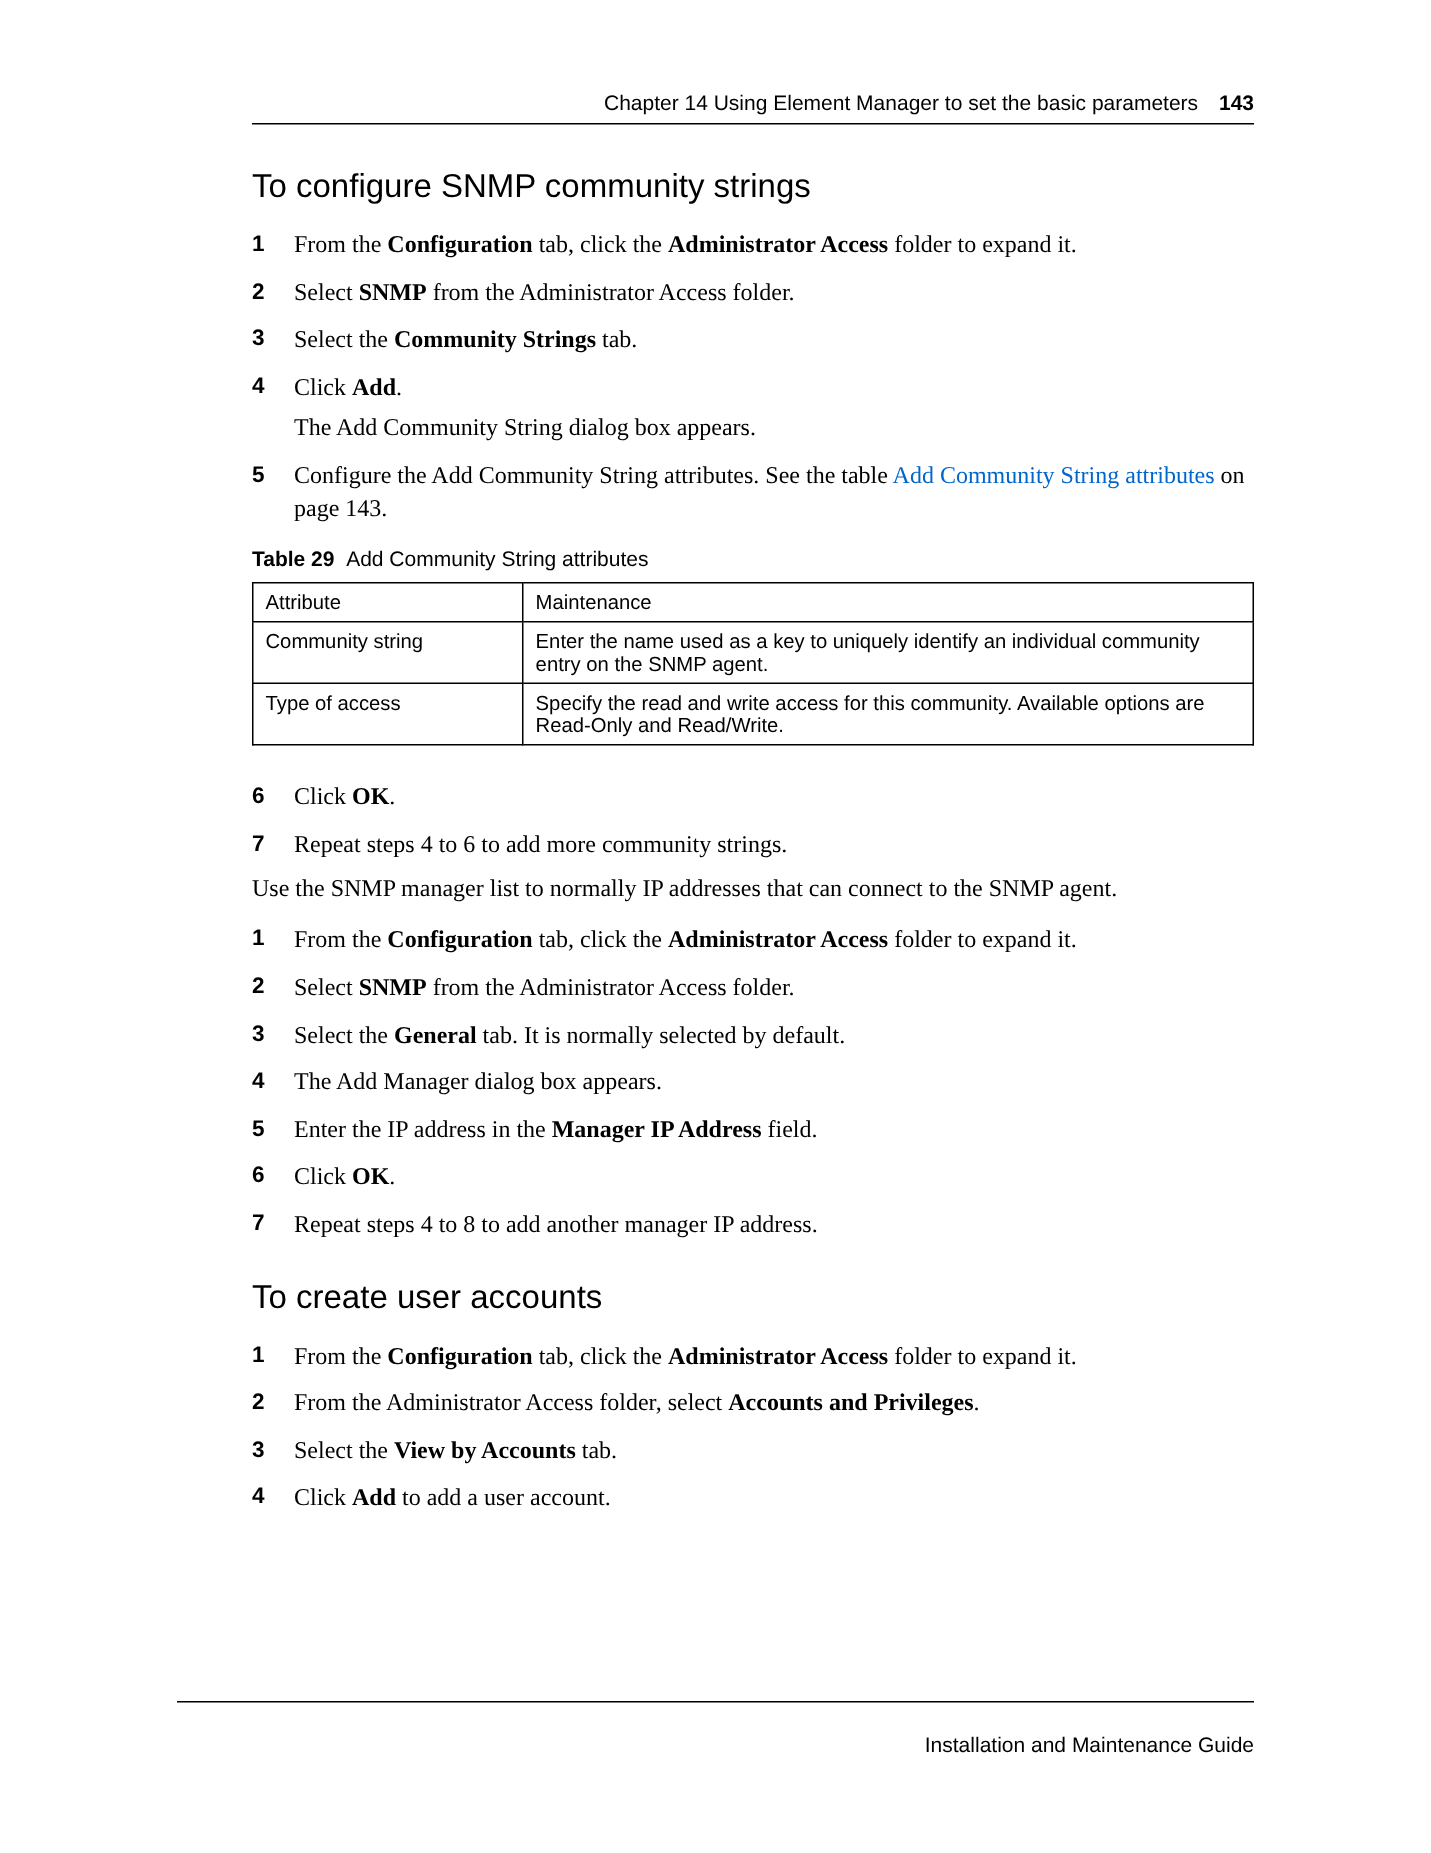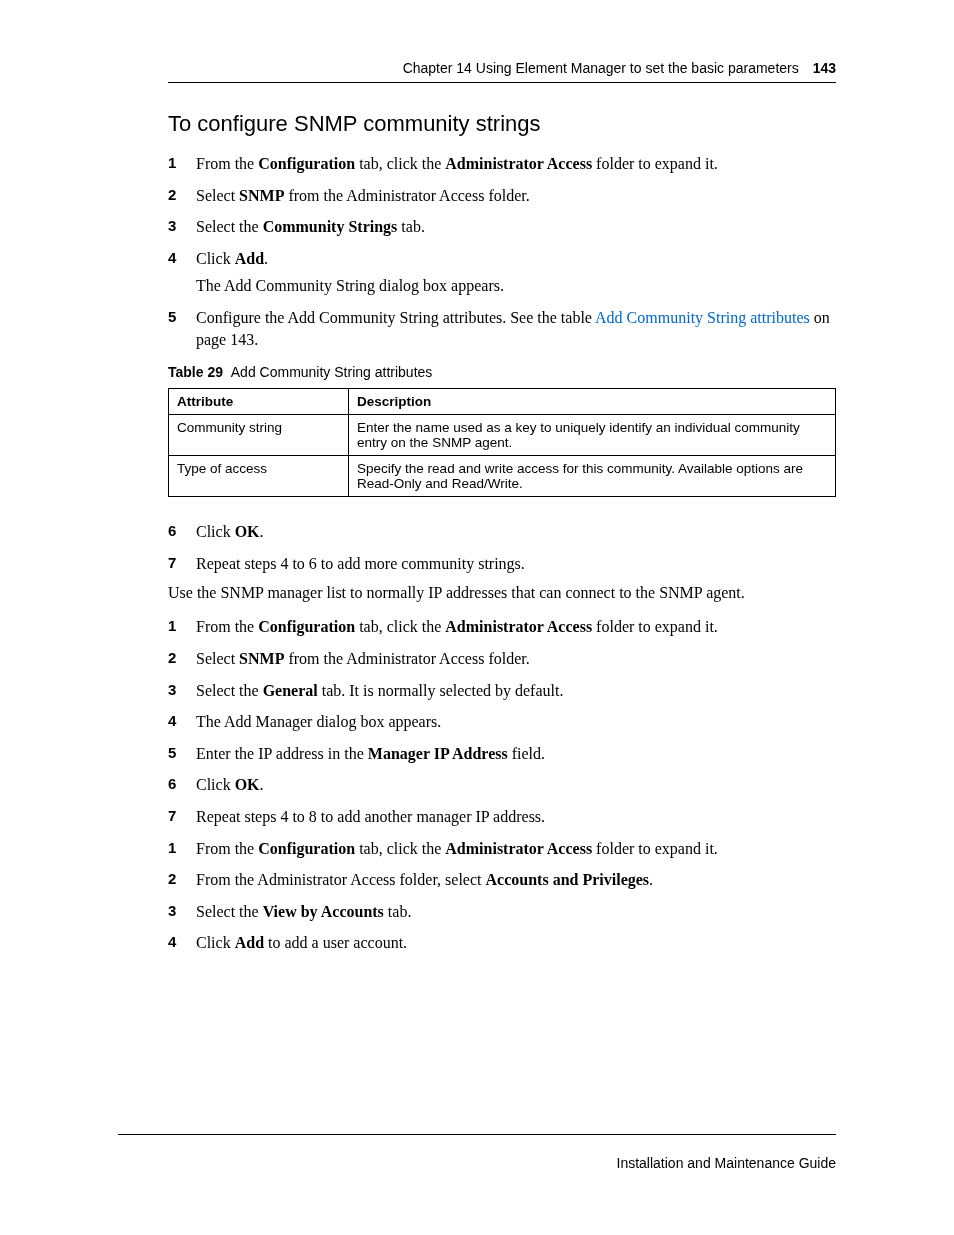--- a/index.html
+++ b/index.html
@@ -99,21 +99,21 @@
     font-size: 13.5px;
     margin-bottom: 24px;
   }
   table.attr th, table.attr td {
     border: 1px solid #000;
     padding: 5px 8px;
     text-align: left;
     vertical-align: top;
   }
   table.attr th {
-    font-weight: bold;
+    font-weight: normal;
     margin-top: 15px;
   }
   table.attr col.c1 { width: 27%; }
   table.attr col.c2 { width: 73%; }
 </style>
 </head>
 <body>
 
 <div class="page">
 
@@ -164,21 +164,21 @@
   </div>
 
   <table class="attr">
     <colgroup>
         <col class="c1">
         <col class="c2">
       </colgroup>
     <thead>
       <tr>
         <th>Attribute</th>
-        <th>Description</th>
+        <th>Maintenance</th>
       </tr>
     </thead>
     <tbody>
       <tr>
         <td>Community string</td>
         <td>Enter the name used as a key to uniquely identify an individual community entry on the SNMP agent.</td>
       </tr>
       <tr>
         <td>Type of access</td>
         <td>Specify the read and write access for this community. Available options are Read-Only and Read/Write.</td>
@@ -235,20 +235,21 @@
       <span>
         <span>Click </span><span class="b">OK</span><span>.</span>
       </span>
     </li>
     <li>
       <span class="num">7</span>
       <span>Repeat steps 4 to 8 to add another manager IP address.</span>
     </li>
   </ol>
 
+  <h2 class="section">To create user accounts</h2>
 
   <ol class="steps">
     <li>
       <span class="num">1</span>
       <span>
         <span>From the </span><span class="b">Configuration</span><span> tab, click the </span><span class="b">Administrator Access</span><span> folder to expand it.</span>
       </span>
     </li>
     <li>
       <span class="num">2</span>

